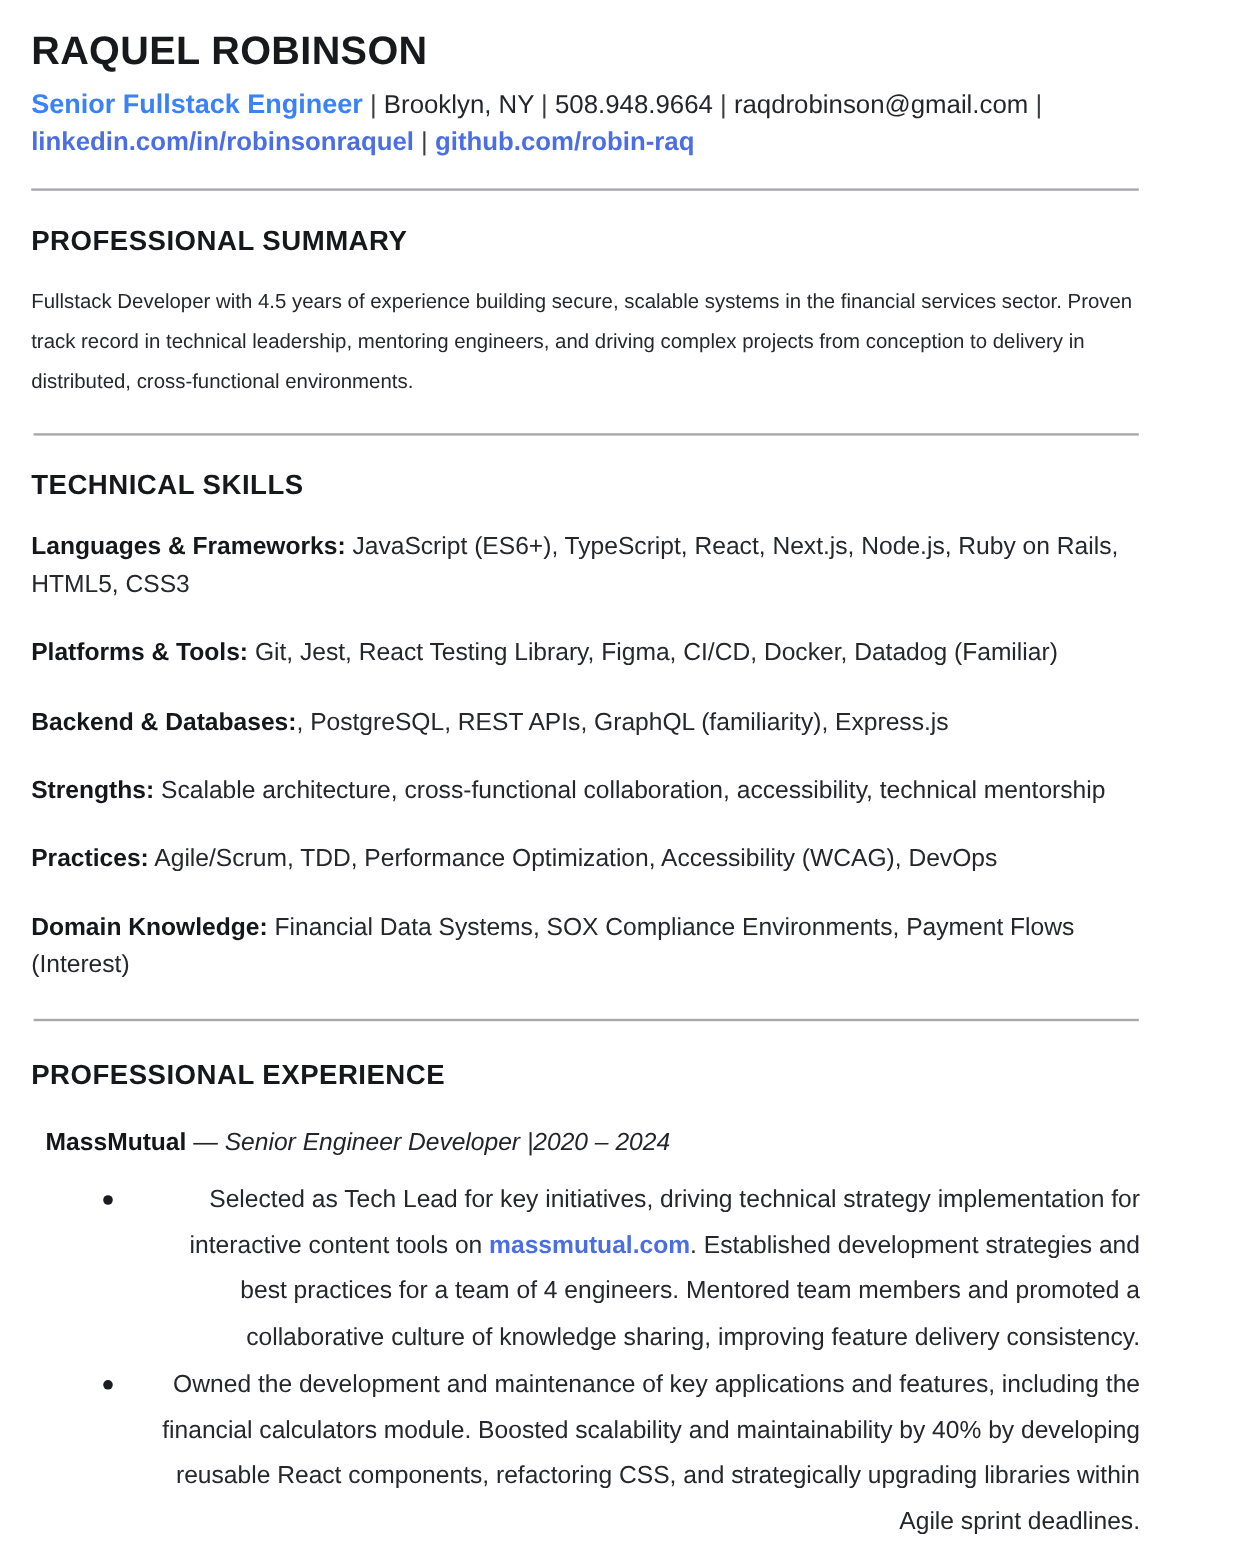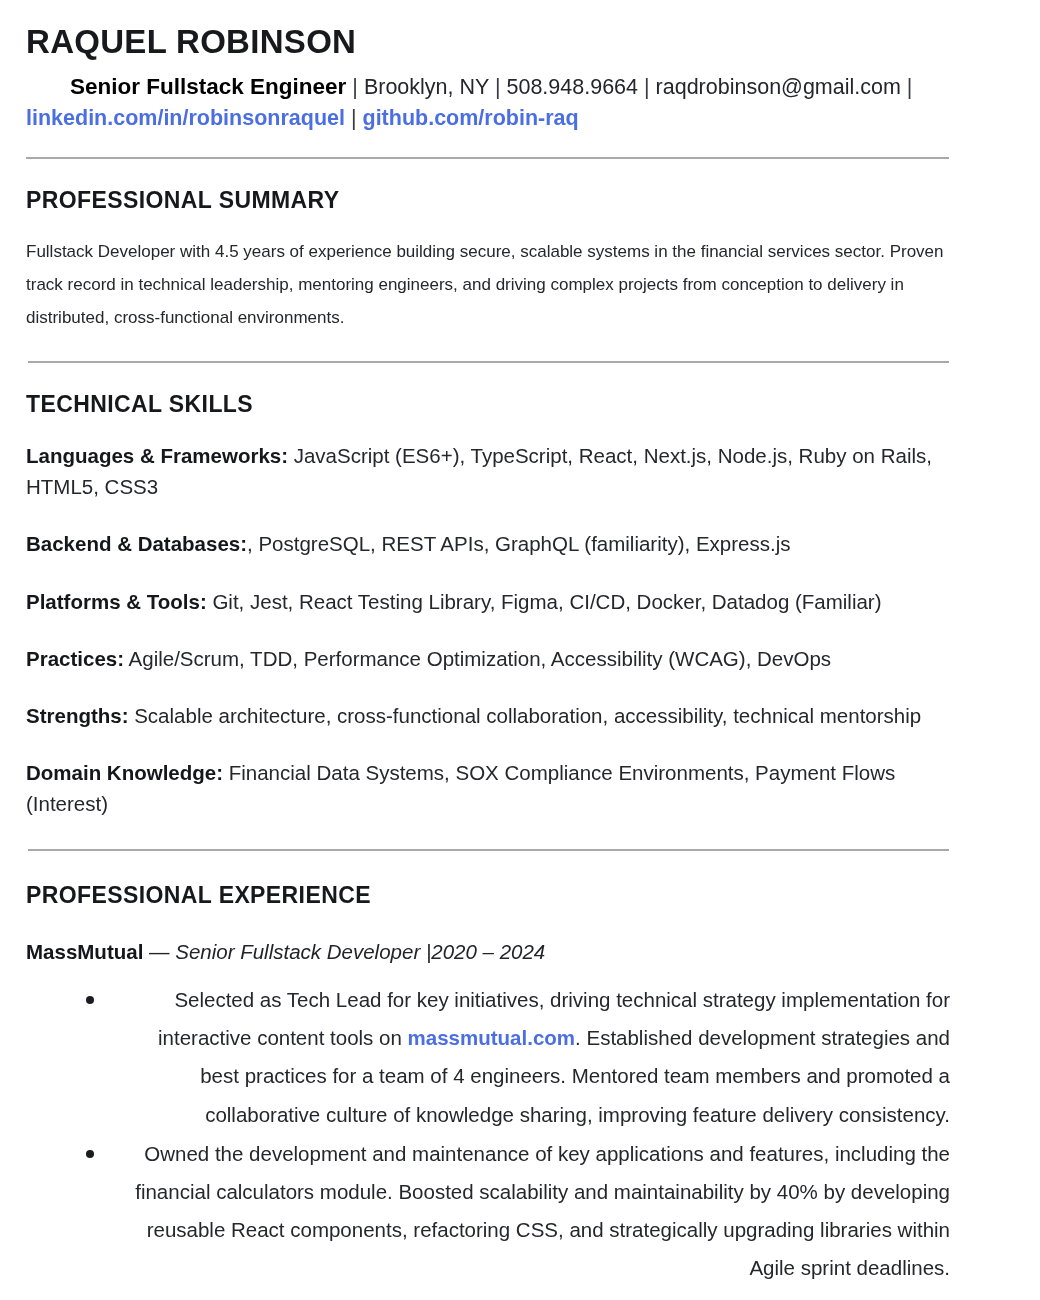--- a/index.html
+++ b/index.html
@@ -37,22 +37,21 @@
   .contact-line {
     font-size: 21.5px;
     line-height: 1.48;
     color: #24262b;
     margin: 8px 0 0 0;
     max-width: 990px;
   }
   .contact-line .role {
     font-weight: 700;
     font-size: 22.5px;
-    color: #000000;
-    margin-left: 44px;
+    color: #3b82f6;
   }
   .contact-line .sep {
     color: #3a3c42;
   }
 
   a.link, .link {
     color: #4b6fe3;
     text-decoration: none;
     font-weight: bold;
   }
@@ -109,20 +108,21 @@
   
   .job-title-line {
     font-size: 20.5px;
     line-height: 1.5;
     margin: 28px 0 0 0;
     color: #23252a;
   }
   .company {
     font-weight: 700;
     color: #14161a;
+    margin-left: 12px;
   }
   .job-meta {
     font-style: italic;
     color: #22242a;
   }
   .dash { color: #22242a; }
 
   ul.bullets {
     list-style: none;
     margin: 13px 0 0 0;
@@ -167,43 +167,43 @@
 
   <hr class="rule rule-2">
 
   <h2 class="section-heading sh-skills">TECHNICAL SKILLS</h2>
 
   <div class="skills">
     <p class="skill-row">
       <span class="skill-label">Languages &amp; Frameworks:</span><span> JavaScript (ES6+), TypeScript, React, Next.js, Node.js, Ruby on Rails, HTML5, CSS3</span>
     </p>
     <p class="skill-row">
+      <span class="skill-label">Platforms &amp; Tools:</span><span> Git, Jest, React Testing Library, Figma, CI/CD, Docker, Datadog (Familiar)</span>
+    </p>
+    <p class="skill-row">
       <span class="skill-label">Backend &amp; Databases:</span><span>, PostgreSQL, REST APIs, GraphQL (familiarity), Express.js</span>
     </p>
     <p class="skill-row">
-      <span class="skill-label">Platforms &amp; Tools:</span><span> Git, Jest, React Testing Library, Figma, CI/CD, Docker, Datadog (Familiar)</span>
+      <span class="skill-label">Strengths:</span><span> Scalable architecture, cross-functional collaboration, accessibility, technical mentorship</span>
     </p>
     <p class="skill-row">
       <span class="skill-label">Practices:</span><span> Agile/Scrum, TDD, Performance Optimization, Accessibility (WCAG), DevOps</span>
-    </p>
-    <p class="skill-row">
-      <span class="skill-label">Strengths:</span><span> Scalable architecture, cross-functional collaboration, accessibility, technical mentorship</span>
     </p>
     <p class="skill-row">
       <span class="skill-label">Domain Knowledge:</span><span> Financial Data Systems, SOX Compliance Environments, Payment Flows (Interest)</span>
     </p>
   </div>
 
   <hr class="rule rule-3">
 
   <h2 class="section-heading sh-experience">PROFESSIONAL EXPERIENCE</h2>
 
   <div>
     <p class="job-title-line">
-      <span class="company">MassMutual</span><span class="dash">&nbsp;</span><span class="dash">—</span><span class="job-meta">&nbsp;<span>Senior Fullstack Developer </span><span>|</span><span>2020 – 2024</span></span>
+      <span class="company">MassMutual</span><span class="dash">&nbsp;</span><span class="dash">—</span><span class="job-meta">&nbsp;<span>Senior Engineer Developer </span><span>|</span><span>2020 – 2024</span></span>
     </p>
 
     <ul class="bullets">
       <li><span>Selected as Tech Lead for key initiatives, driving technical strategy  implementation for interactive content tools on </span><a class="link" href="#">massmutual.com</a><span>. Established development strategies and best practices for a team of 4 engineers. Mentored team members and promoted a collaborative culture of knowledge sharing, improving feature delivery consistency.</span></li>
       <li><span>Owned the development and maintenance of key applications and features, including the financial calculators module. Boosted scalability and maintainability by 40% by developing reusable React components, refactoring CSS, and strategically upgrading libraries within Agile sprint deadlines.</span></li>
     </ul>
   </div>
 
 </div>
 

